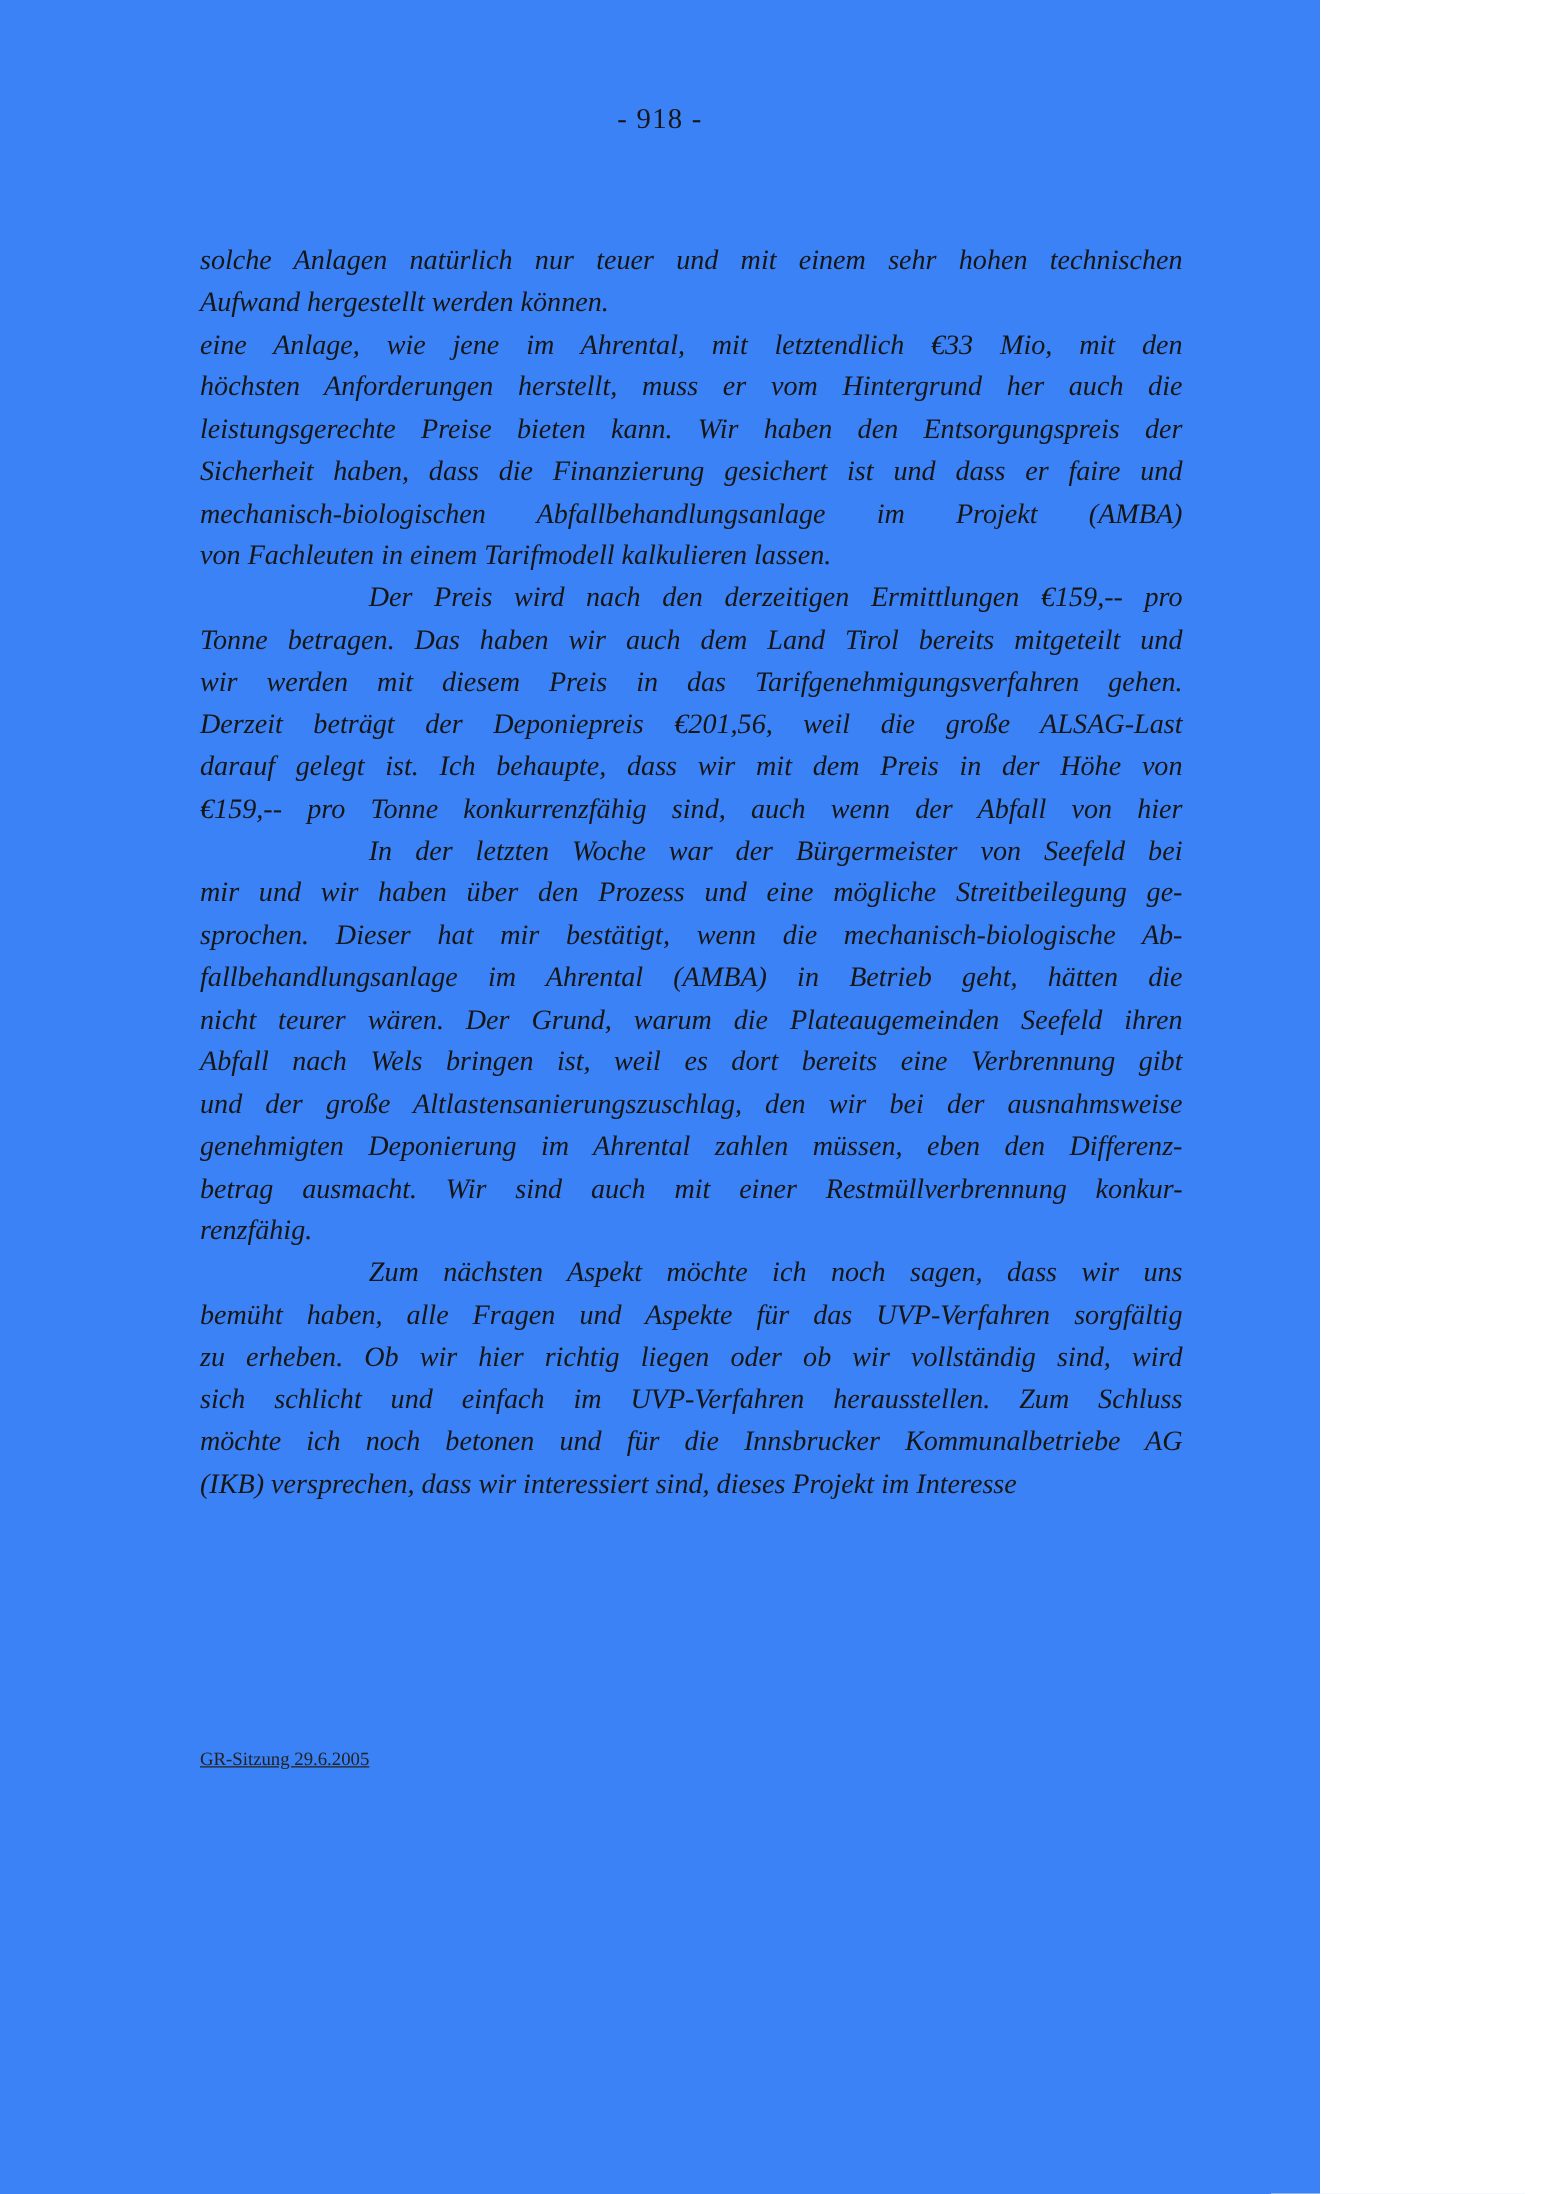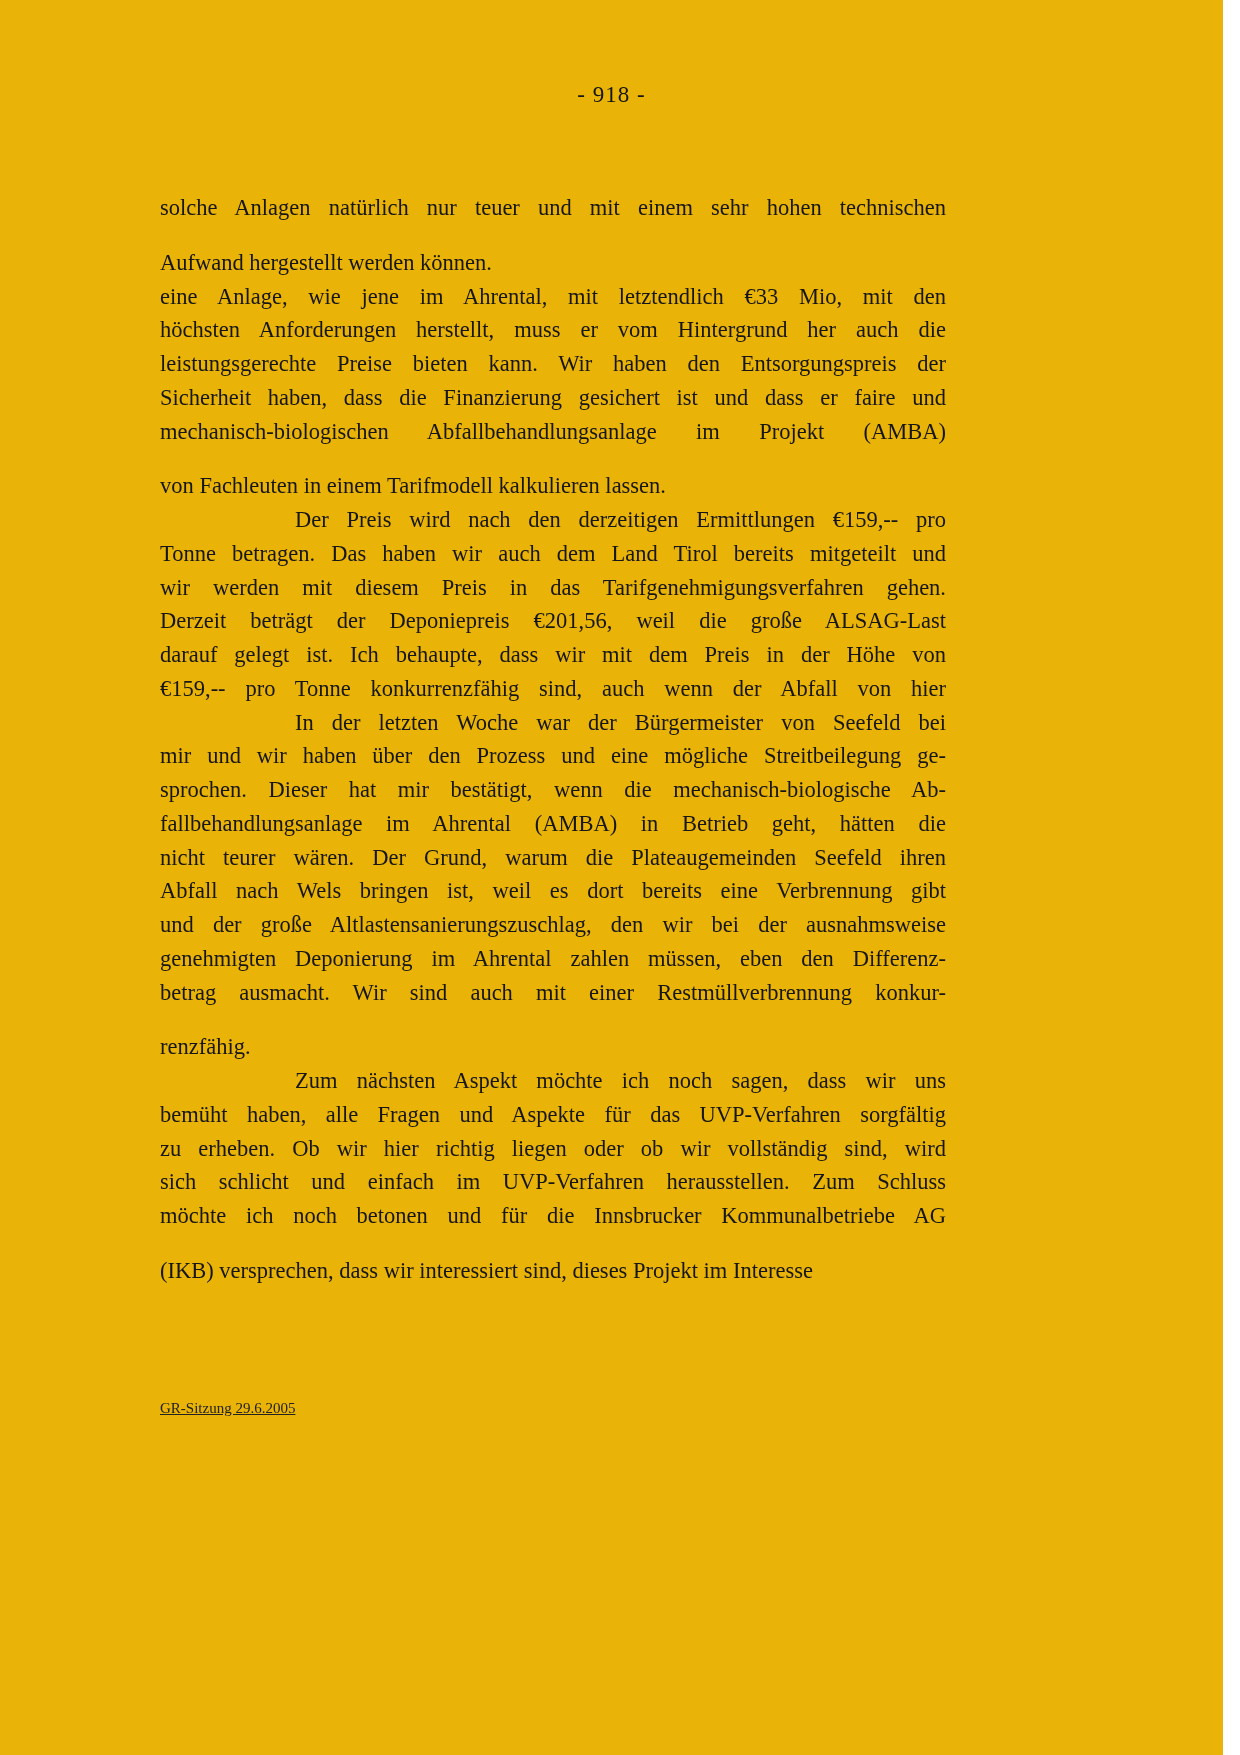--- a/index.html
+++ b/index.html
@@ -2,53 +2,53 @@
 <html lang="de"><head>
 <meta charset="utf-8">
 <style>
   html, body {
     margin: 0;
     padding: 0;
     background: #ffffff;
   }
   .page {
     position: relative;
-    width: 1223px;
+    width: 1056px;
     height: 1755px;
-    background: #eab308;
+    background: #3b82f6;
     font-family: "Liberation Serif", "DejaVu Serif", serif;
     color: #161616;
     overflow: hidden;
   }
   .page-number {
     position: absolute;
     top: 82px;
     left: 0;
     width: 100%;
     text-align: center;
     font-size: 23px;
     letter-spacing: 1px;
   }
   .body-text {
     position: absolute;
     top: 191px;
     left: 160px;
     width: 786px;
     font-size: 22.5px;
     line-height: 33.75px;
+    font-style: italic;
   }
   .line {
     text-align: justify;
     text-align-last: justify;
     white-space: normal;
   }
   .line.para-end {
     text-align: left;
     text-align-last: left;
-    margin-top: 21px;
   }
   .line.indent {
     text-indent: 135px;
   }
   .footer {
     position: absolute;
     left: 160px;
     top: 1400px;
     font-size: 15px;
     color: #222222;

